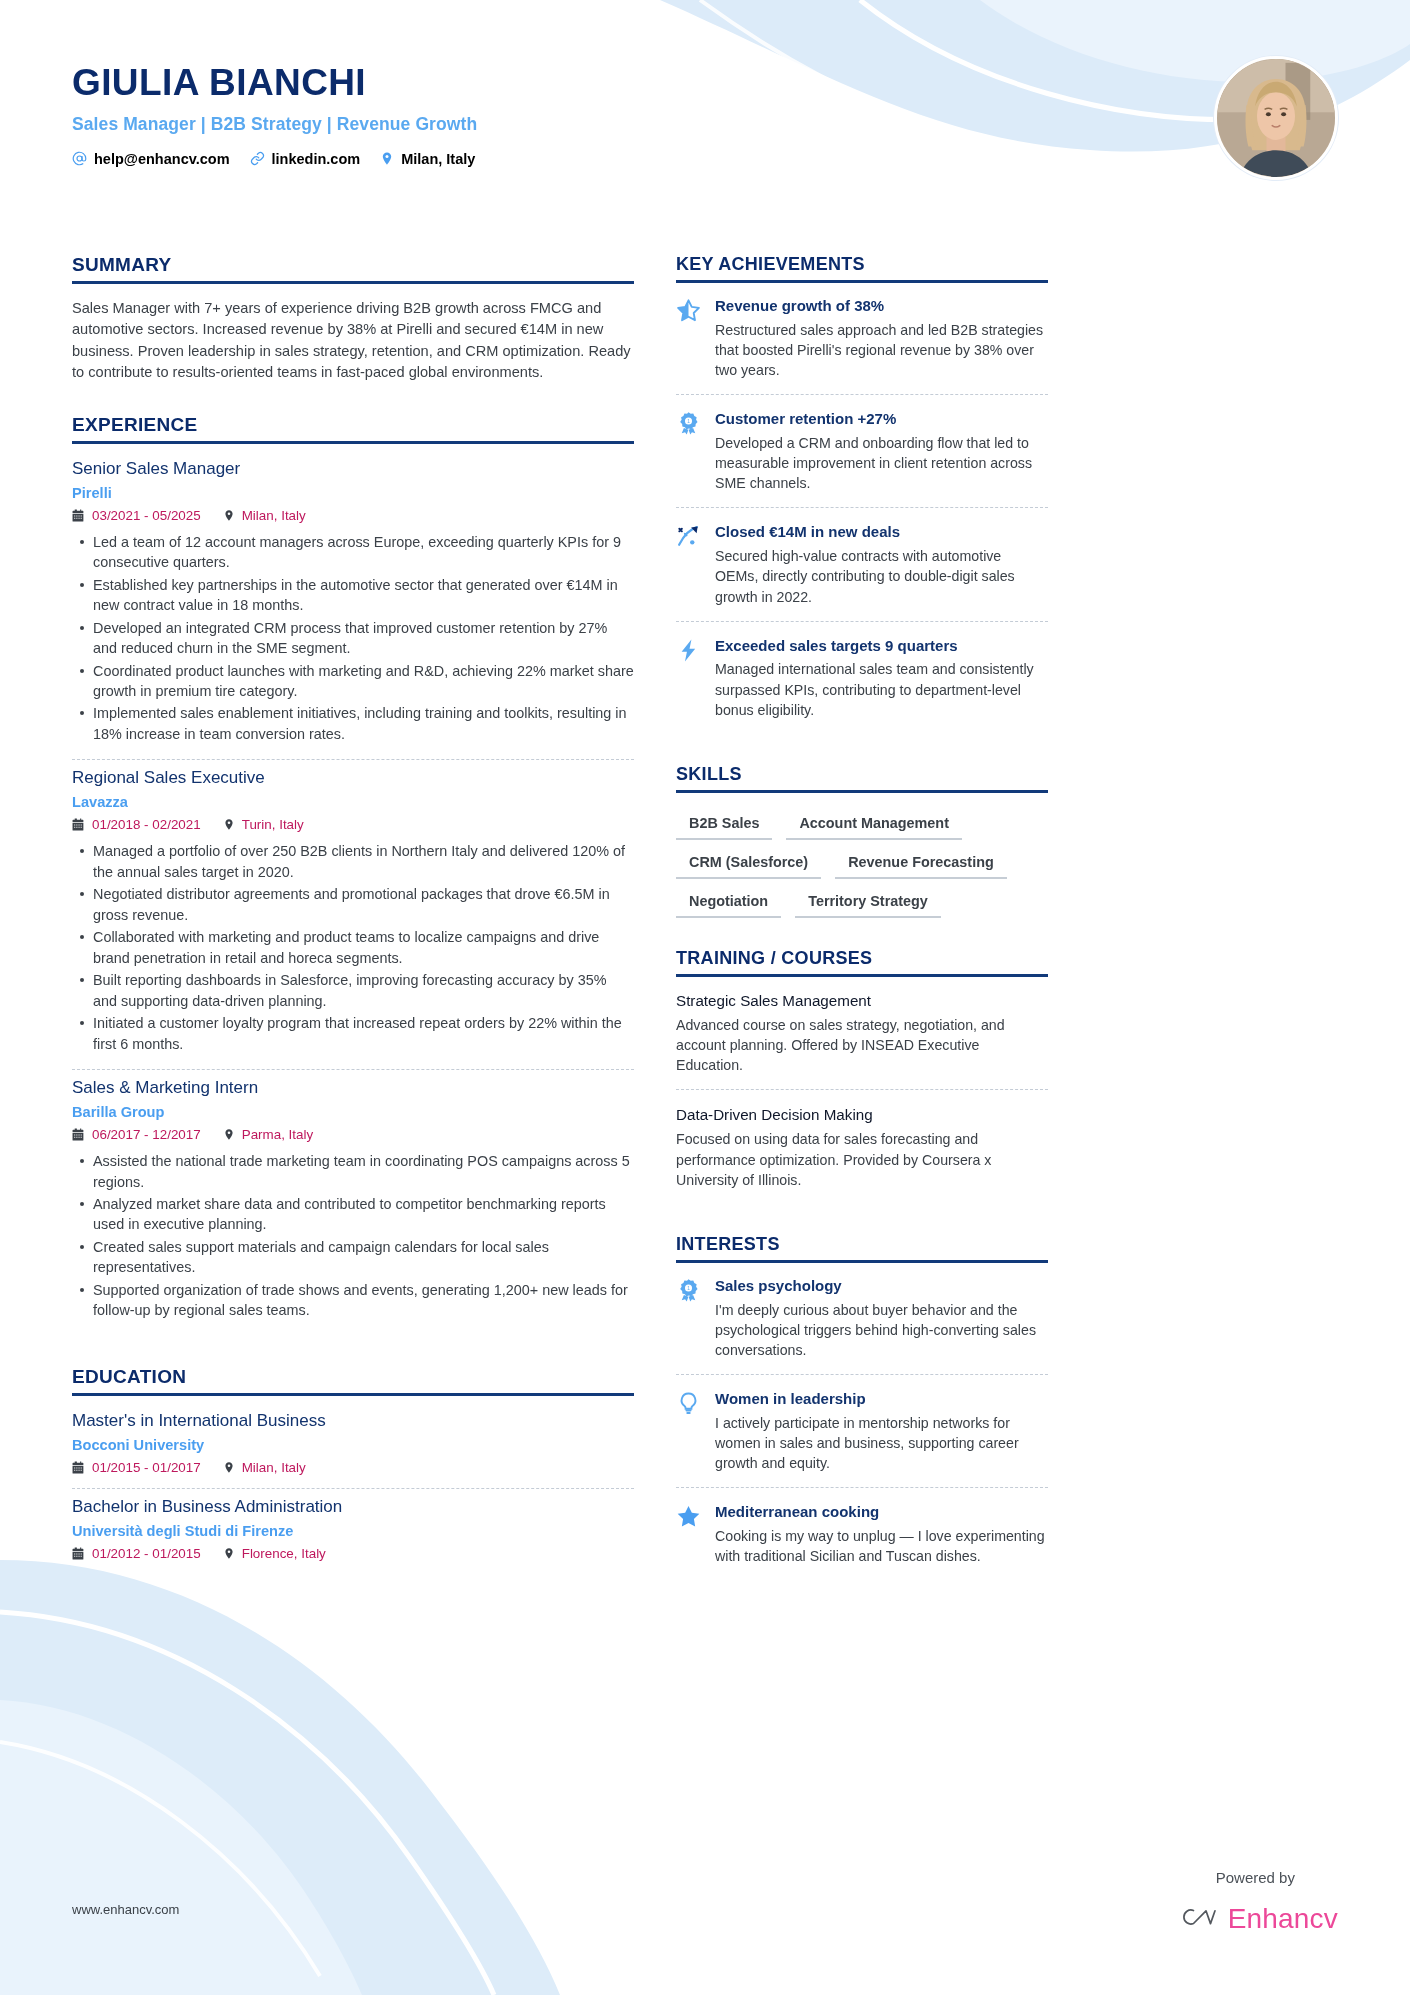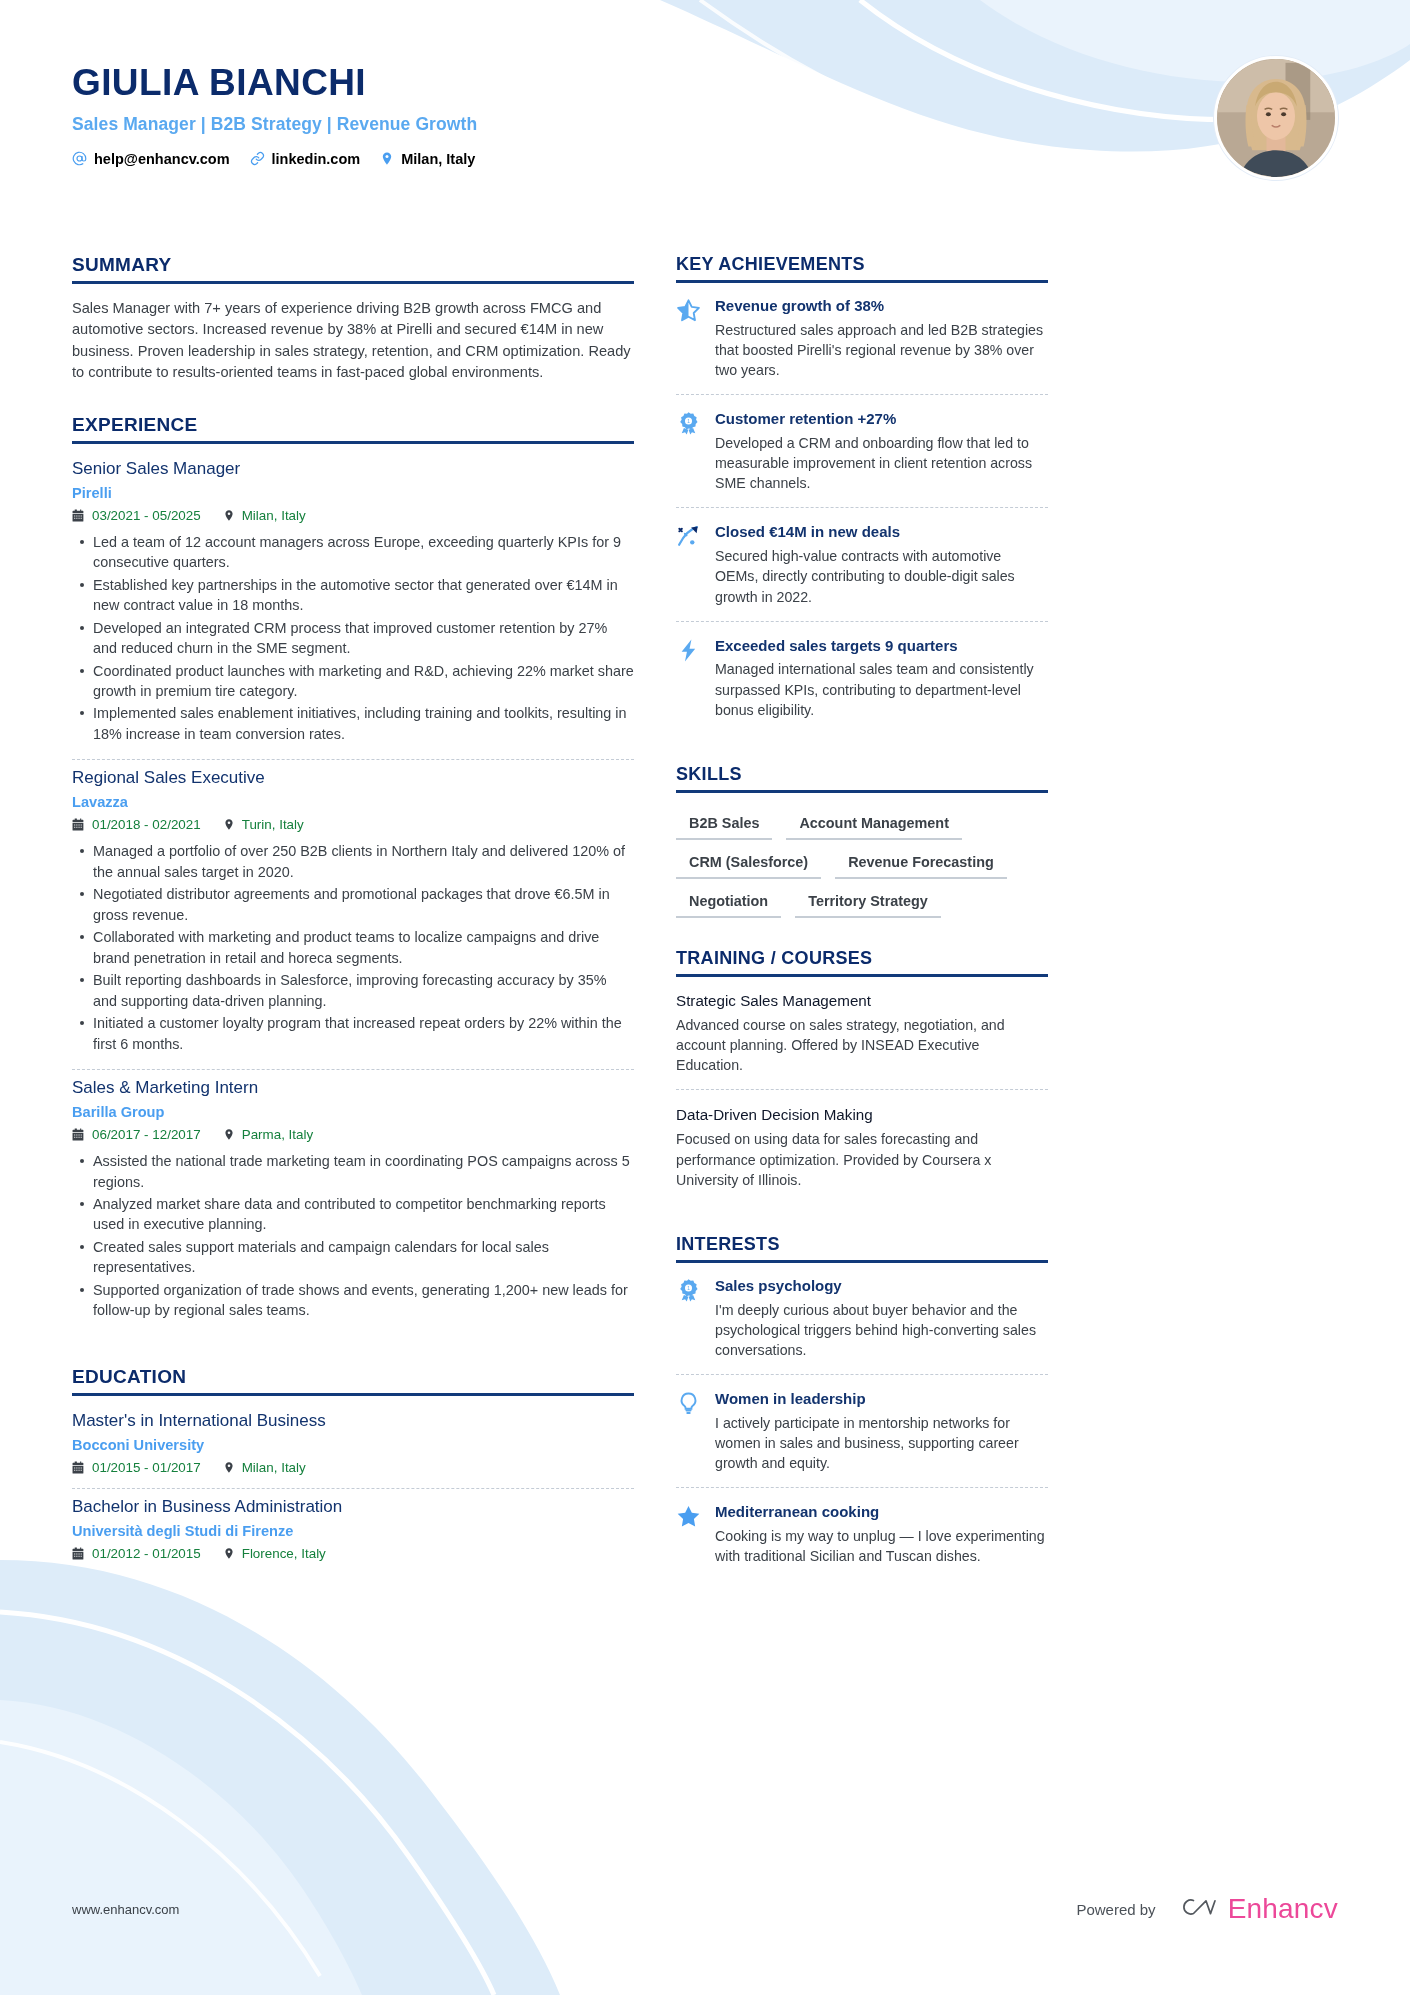--- a/index.html
+++ b/index.html
@@ -120,21 +120,21 @@
     font-size: 14.6px;
     font-weight: bold;
     color: #4a9ef0;
   }
   .entry-meta {
     margin-top: 7px;
     display: flex;
     align-items: center;
     gap: 22px;
     font-size: 13.4px;
-    color: #15803d;
+    color: #be185d;
   }
   .meta-chunk { display: flex; align-items: center; gap: 7px; }
   .meta-chunk svg { display: block; }
 
   ul.bullets {
     margin: 9px 0 0 0;
     padding-left: 21px;
     list-style: none;
   }
   ul.bullets li {
@@ -222,24 +222,25 @@
   .footer-url {
     position: absolute;
     left: 72px;
     bottom: 78px;
     font-size: 13px;
     color: #3b4148;
   }
   .footer-right {
     position: absolute;
     right: 72px;
-    bottom: 70px;
+    bottom: 60px;
     display: flex;
     align-items: center;
     gap: 17px;
+    flex-direction: column;
   }
   .powered {
     font-size: 15px;
     color: #4b5158;
   }
   .brand {
     display: flex;
     align-items: center;
     gap: 11px;
   }

